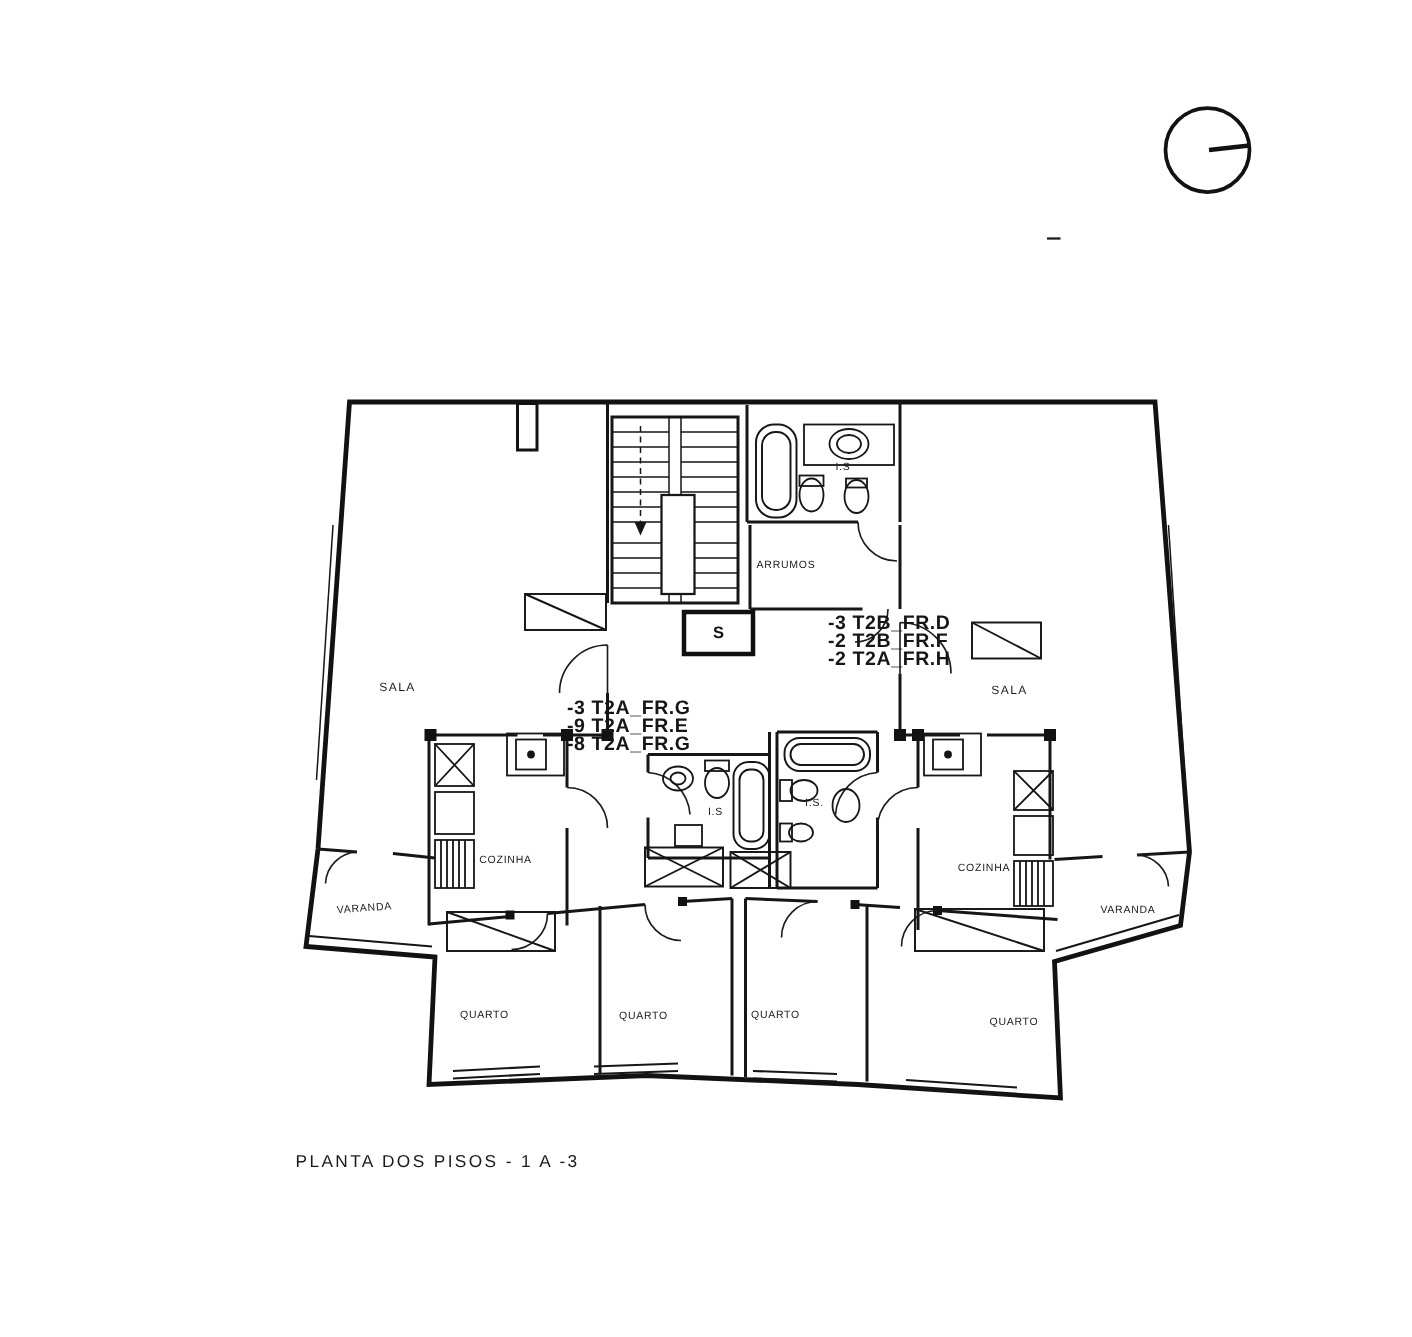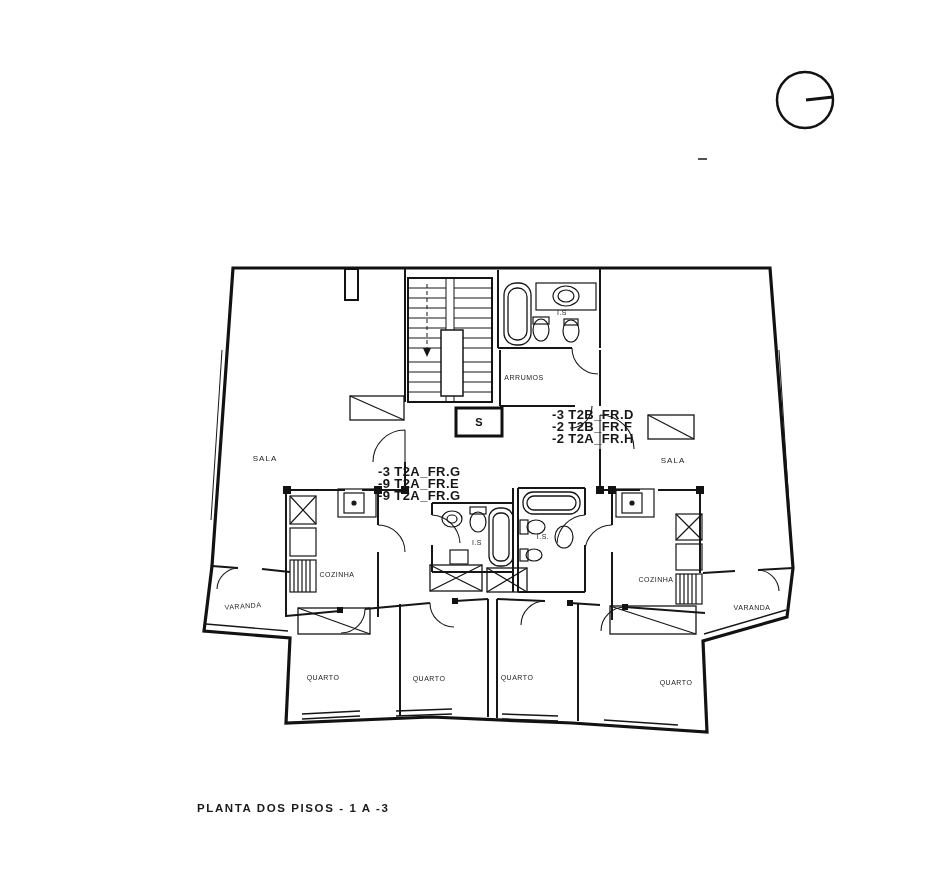--- a/index.html
+++ b/index.html
@@ -7,22 +7,22 @@
           font-family:"Liberation Sans",sans-serif;color:#141414;}
   #plan-svg{position:absolute;left:0;top:0;}
   .lbl{position:absolute;transform:translate(-50%,-50%);font-size:8px;letter-spacing:1px;
        color:#1b1b1b;white-space:nowrap;font-family:"Liberation Sans",sans-serif;}
   .lbl.small{font-size:7px;letter-spacing:.5px;}
   .lbl.rot-l{transform:translate(-50%,-50%) rotate(-4deg);}
   .unit-list{position:absolute;font-size:13px;letter-spacing:.4px;line-height:12px;
              color:#161616;white-space:nowrap;font-weight:bold;}
   .s-label{position:absolute;transform:translate(-50%,-50%);font-size:11px;font-weight:bold;
            color:#111;}
-  #plan-title{position:absolute;left:197px;top:802px;font-size:11.5px;letter-spacing:1.6px;
-              color:#1a1a1a;font-weight:bold;white-space:nowrap;}
+  #plan-title{position:absolute;left:197px;top:769px;font-size:11.5px;letter-spacing:1.6px;
+              color:#1a1a1a;font-weight:normal;white-space:nowrap;}
 </style>
 </head>
 <body>
 
 <div id="canvas">
 
   <svg id="plan-svg" width="941" height="891" viewBox="0 0 941 891">
 
     <g stroke="#121212" fill="none" stroke-width="3.2" stroke-linejoin="miter">
       <path d="M233,268 L770,268 L793,568 L787,617 L703,641 L707,732 L572,723 L431,717 L286,723 L290,638 L204,631 L212,566 Z"></path>
@@ -238,21 +238,21 @@
   <div class="lbl small" style="left:477px;top:542px;">I.S</div>
   <div class="lbl small" style="left:543px;top:536px;">I.S.</div>
 
   <div class="lbl small" style="left:524px;top:377px;">ARRUMOS</div>
 
   <div class="s-label" style="left:479px;top:422px;">S</div>
 
   <div class="unit-list" style="left:350px;top:466px;margin-left:28px;">
     <div>-3 T2A_FR.G</div>
     <div>-9 T2A_FR.E</div>
-    <div>-9 T2A_FR.G</div>
+    <div>-8 T2A_FR.G</div>
   </div>
   <div class="unit-list" style="left:552px;top:409px;">
     <div>-3 T2B_FR.D</div>
     <div>-2 T2B_FR.F</div>
     <div>-2 T2A_FR.H</div>
   </div>
 
   <div id="plan-title">PLANTA DOS PISOS - 1 A -3</div>
 </div>
 

